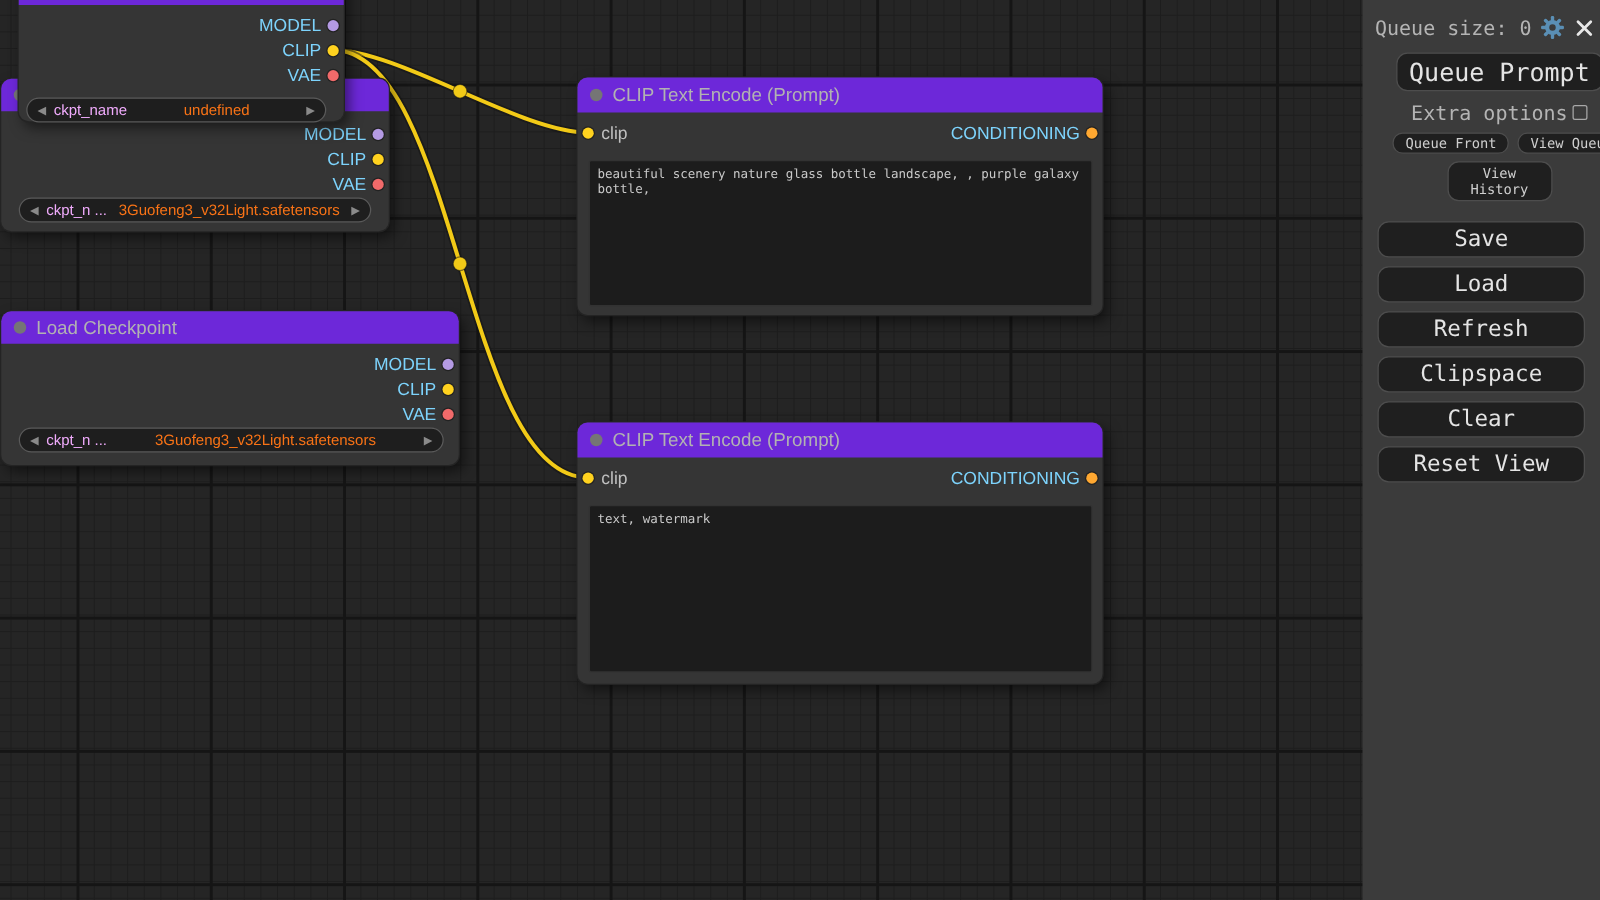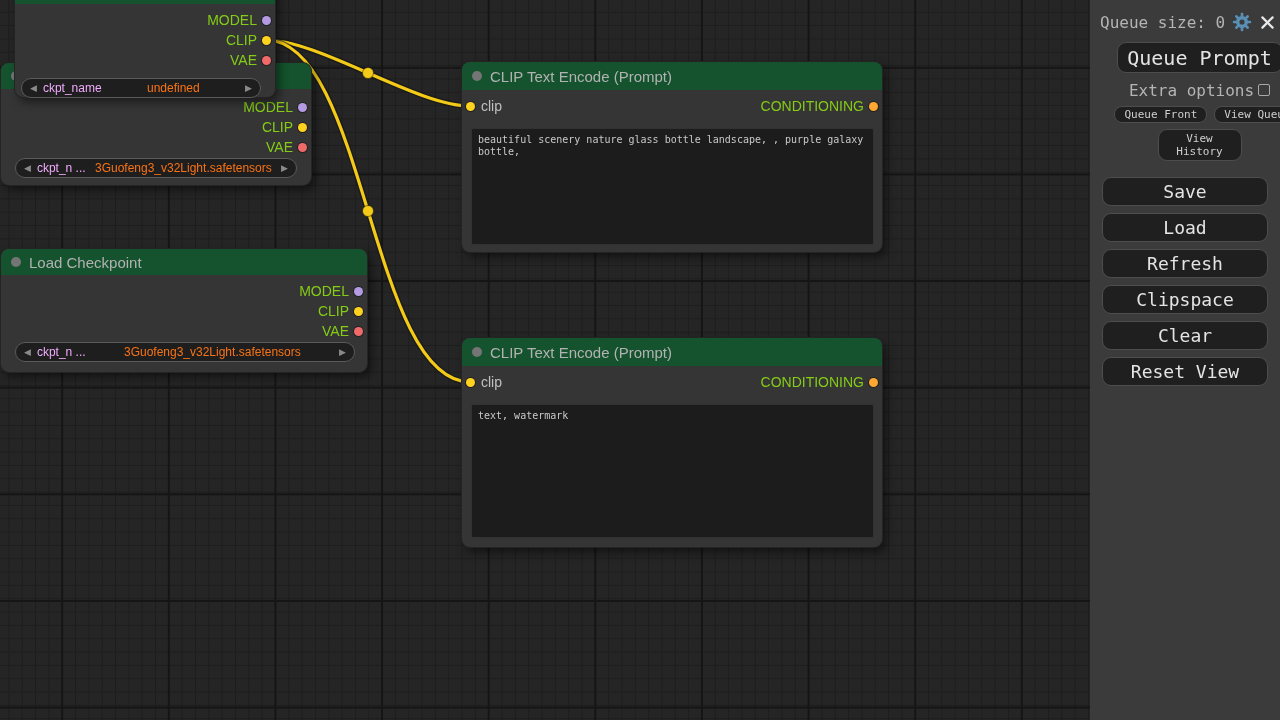--- a/index.html
+++ b/index.html
@@ -20,28 +20,28 @@
   }
 
   .links { position:absolute; left:0; top:0; z-index:1; pointer-events:none; }
 
   
   .node {
     position:absolute; background:#353535; border-radius:8px;
     box-shadow:0 0 0 1px #242424, 4px 5px 10px rgba(0,0,0,.5);
   }
   .node-title {
-    height:26px; background:#14532d; border-radius:8px 8px 0 0;
+    height:26px; background:#6d28d9; border-radius:8px 8px 0 0;
     display:flex; align-items:center; gap:8px; padding:0 10px;
     color:#b2b2b2; font-size:15px;
   }
   .status-dot { width:10px; height:10px; border-radius:50%; background:#757575; flex:0 0 auto; }
 
   .out-row { position:relative; height:20px; line-height:20px; text-align:right;
-             padding-right:18px; color:#84cc16; font-size:14px; }
+             padding-right:18px; color:#7dd3fc; font-size:14px; }
   .in-row  { position:relative; height:20px; line-height:20px; text-align:left;
              padding-left:19px; color:#c0c0c0; font-size:14px; }
   .port { position:absolute; top:50%; margin-top:-4.5px; width:9px; height:9px;
           border-radius:50%; box-shadow:0 0 0 1px rgba(0,0,0,.35); }
   .port.model { background:#b49ae3; }
   .port.clipc { background:#ffd21f; }
   .port.vae   { background:#f16a6a; }
   .port.cond  { background:#ffa831; }
   .out-row .port { right:4px; }
   .in-row  .port { left:4px; }

